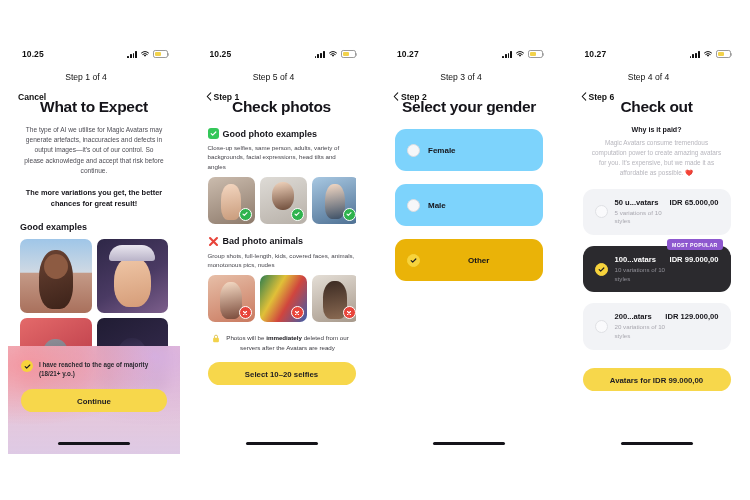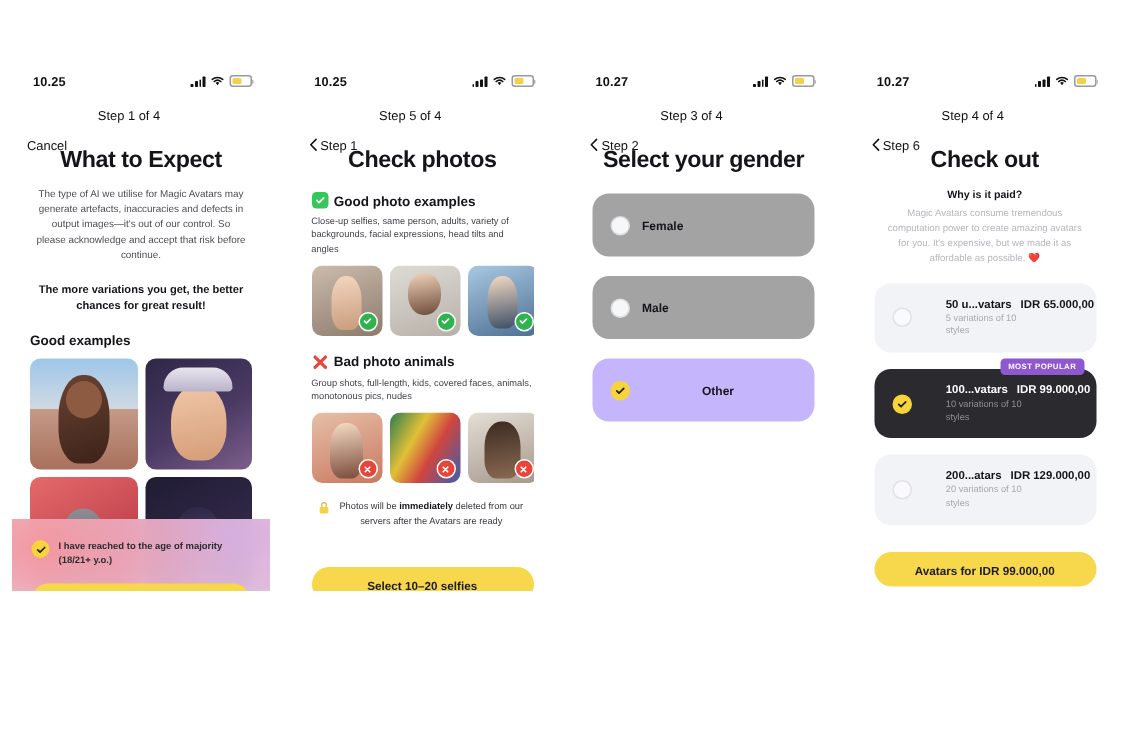--- a/index.html
+++ b/index.html
@@ -1,35 +1,35 @@
 <!DOCTYPE html>
 <html><head>
 <meta charset="utf-8">
 <style>
   html,body{margin:0;padding:0;}
   body{width:750px;height:500px;background:#ffffff;font-family:"Liberation Sans",sans-serif;overflow:hidden;}
   .board{position:relative;width:750px;height:500px;display:flex;}
-  .phone{position:relative;width:187.5px;height:394px;background:#fff;overflow:hidden;}
+  .phone{position:relative;width:187.5px;height:500px;background:#fff;overflow:hidden;}
   .screen{position:absolute;left:8px;top:42px;width:172px;height:412px;background:#fff;overflow:hidden;}
 
   
   .statusbar{display:flex;align-items:center;justify-content:space-between;padding:4px 12px 0 14px;height:16px;}
   .stime{font-size:8.5px;font-weight:700;color:#111;letter-spacing:.1px;}
   .sicons{display:flex;align-items:flex-end;gap:3px;}
   .bars{display:flex;align-items:flex-end;gap:1px;height:8px;}
   .bars i{display:block;width:1.7px;background:#111;border-radius:.5px;}
   .bars i:nth-child(1){height:2.5px}.bars i:nth-child(2){height:4px}.bars i:nth-child(3){height:5.5px}.bars i:nth-child(4){height:7px}
   .wifi{width:10px;height:8px}
   .batt{width:15px;height:8px;border:1px solid #9a9a9a;border-radius:2.2px;position:relative;padding:1px;box-sizing:border-box;}
   .batt::after{content:"";position:absolute;right:-2.4px;top:2.3px;width:1.4px;height:3px;background:#b5b5b5;border-radius:0 1px 1px 0;}
   .batt span{display:block;height:100%;background:#f2d24b;border-radius:1px;}
 
   
   .navbar{position:relative;height:20px;display:flex;align-items:center;padding:0 10px;margin-top:5px;}
-  .nav-left{display:flex;align-items:center;gap:2px;font-size:8.6px;color:#111;font-weight:400;margin-top:39px;}
+  .nav-left{display:flex;align-items:center;gap:2px;font-size:8.6px;color:#111;font-weight:700;margin-top:39px;}
   .chev{width:6px;height:9px;flex:none;}
   .nav-title{position:absolute;left:0;right:16px;text-align:center;font-size:8.6px;color:#111;font-weight:400;pointer-events:none;}
 
   .body{padding:0 12px;}
   h1.title{font-size:15.5px;font-weight:700;text-align:center;color:#15141a;margin:11px 0 0;letter-spacing:-.3px;}
 
   .para{font-size:6.6px;line-height:1.55;color:#4e4d55;text-align:center;margin:9px 4px 0;}
   .bold-note{font-size:7.4px;line-height:1.5;font-weight:700;color:#15141a;text-align:center;margin:11px 3px 0;}
   .section-h{font-size:9px;font-weight:700;color:#15141a;margin:13px 0 0;}
 
@@ -87,36 +87,36 @@
   .b2{background:linear-gradient(120deg,#2c7d4f,#e0c038 35%,#d0453e 60%,#3a5fae);}
   .b3{background:linear-gradient(160deg,#e4ded6,#a6988a);}
   .b3::before{content:"";position:absolute;left:24%;top:12%;width:52%;height:80%;border-radius:44% 44% 32% 32%;background:linear-gradient(170deg,#3b2a22,#8a6a52);}
 
   .privacy{display:flex;gap:4px;align-items:flex-start;margin-top:11px;padding:0 4px;}
   .privacy svg{width:8px;height:9px;flex:none;margin-top:.5px;}
   .privacy p{margin:0;font-size:6.2px;line-height:1.5;color:#3a3940;text-align:center;}
   .privacy b{font-weight:700;color:#15141a;}
 
   
-  .opt{display:flex;align-items:center;gap:8px;height:42px;border-radius:11px;background:#a3a3a3;margin-top:13px;padding:0 12px;box-sizing:border-box;}
-  .opt.sel{background:#c4b5fd;gap:48px;}
+  .opt{display:flex;align-items:center;gap:8px;height:42px;border-radius:11px;background:#7dd3fc;margin-top:13px;padding:0 12px;box-sizing:border-box;}
+  .opt.sel{background:#eab308;gap:48px;}
   .radio{width:11px;height:11px;border-radius:50%;border:1.1px solid #dcdde1;flex:none;background:#f6f7f9;}
   .radio.on{background:#f7d33c;border-color:#f7d33c;display:flex;align-items:center;justify-content:center;}
   .radio.on svg{width:7px;height:7px;}
   .opt span.lab{font-size:8px;font-weight:600;color:#15141a;}
 
   
   .why{font-size:7.1px;font-weight:700;color:#15141a;text-align:center;margin:10px 0 0;}
   .whytxt{font-size:6.4px;line-height:1.55;color:#b7b6bd;text-align:center;margin:4px 8px 0;}
   .plan{position:relative;display:flex;align-items:center;gap:7px;background:#f2f3f6;border-radius:11px;padding:9px 12px;margin-top:11px;box-sizing:border-box;}
   .plan.dark{background:#2b2a2e;}
   .plan .radio2{width:11px;height:11px;border-radius:50%;border:1.1px solid #e0e1e5;background:#fafafc;flex:none;}
   .plan.dark .radio2{background:#f7d33c;border-color:#f7d33c;display:flex;align-items:center;justify-content:center;}
   .plan.dark .radio2 svg{width:7px;height:7px;}
-  .plan .info{flex:1;min-width:0;margin-left:16px;}
+  .plan .info{flex:1;min-width:0;}
   .prow{display:flex;align-items:baseline;justify-content:space-between;gap:6px;}
   .pname{font-size:7.6px;font-weight:700;color:#15141a;white-space:nowrap;}
   .pprice{font-size:7.6px;font-weight:700;color:#15141a;white-space:nowrap;}
   .plan.dark .pname,.plan.dark .pprice{color:#fff;}
   .psub{font-size:6.2px;line-height:1.4;color:#a9a8b0;margin-top:2px;max-width:52px;}
   .plan.dark .psub{color:#8f8e96;}
   .pop{position:absolute;right:8px;top:-7px;background:#8e58cf;color:#fff;font-size:5.2px;font-weight:700;letter-spacing:.3px;padding:2.5px 5px;border-radius:3px;}
 </style>
 </head>
 <body>
@@ -278,21 +278,21 @@
 
         </div>
 
         <div class="privacy">
           <svg viewBox="0 0 12 14">
               <rect x="1.5" y="6" width="9" height="7" rx="1.6" fill="#f2d24b"></rect>
               <path d="M3.6 6V4.2a2.4 2.4 0 0 1 4.8 0V6" stroke="#d8b93a" stroke-width="1.3" fill="none"></path>
             </svg>
           <p><span>Photos will be </span><b>immediately</b><span> deleted from our servers after the Avatars are ready</span></p>
         </div>
-        <button class="btn wide" style="margin-top:26px;width:100%;">Select 10–20 selfies</button>
+        <button class="btn wide" style="margin-top:10px;width:100%;">Select 10–20 selfies</button>
       </div>
       <div class="homebar"></div>
     </div>
   </div>
 
   <div class="phone">
     <div class="screen">
       <div class="statusbar">
         <div class="stime">10.27</div>
         <div class="sicons">

